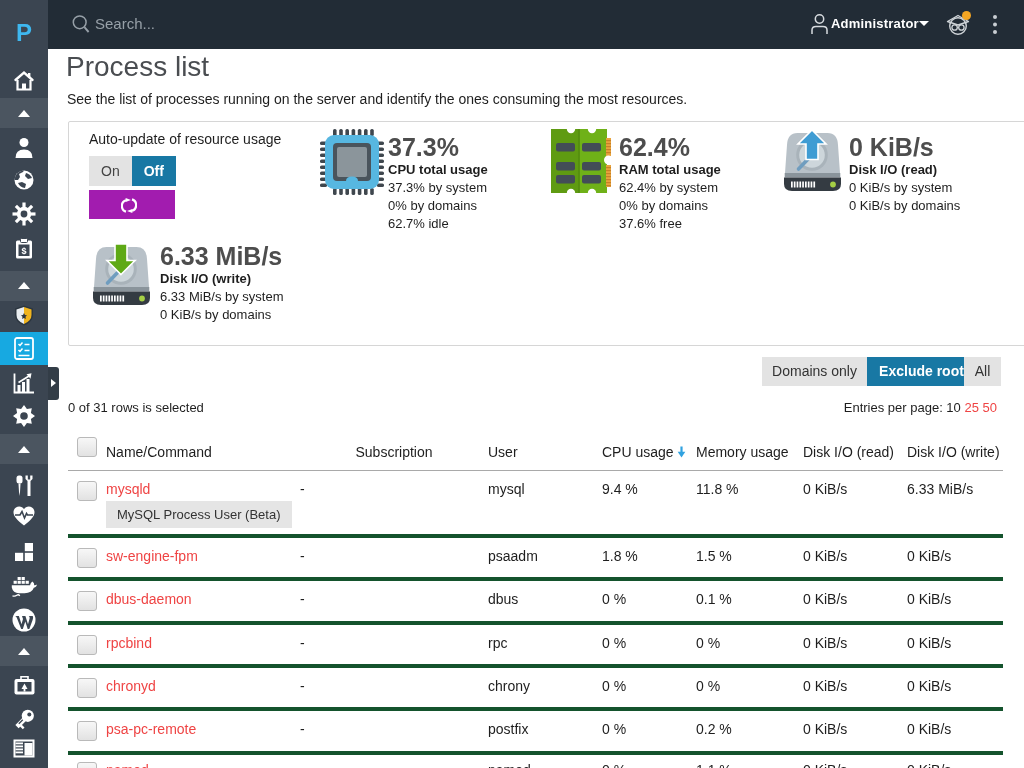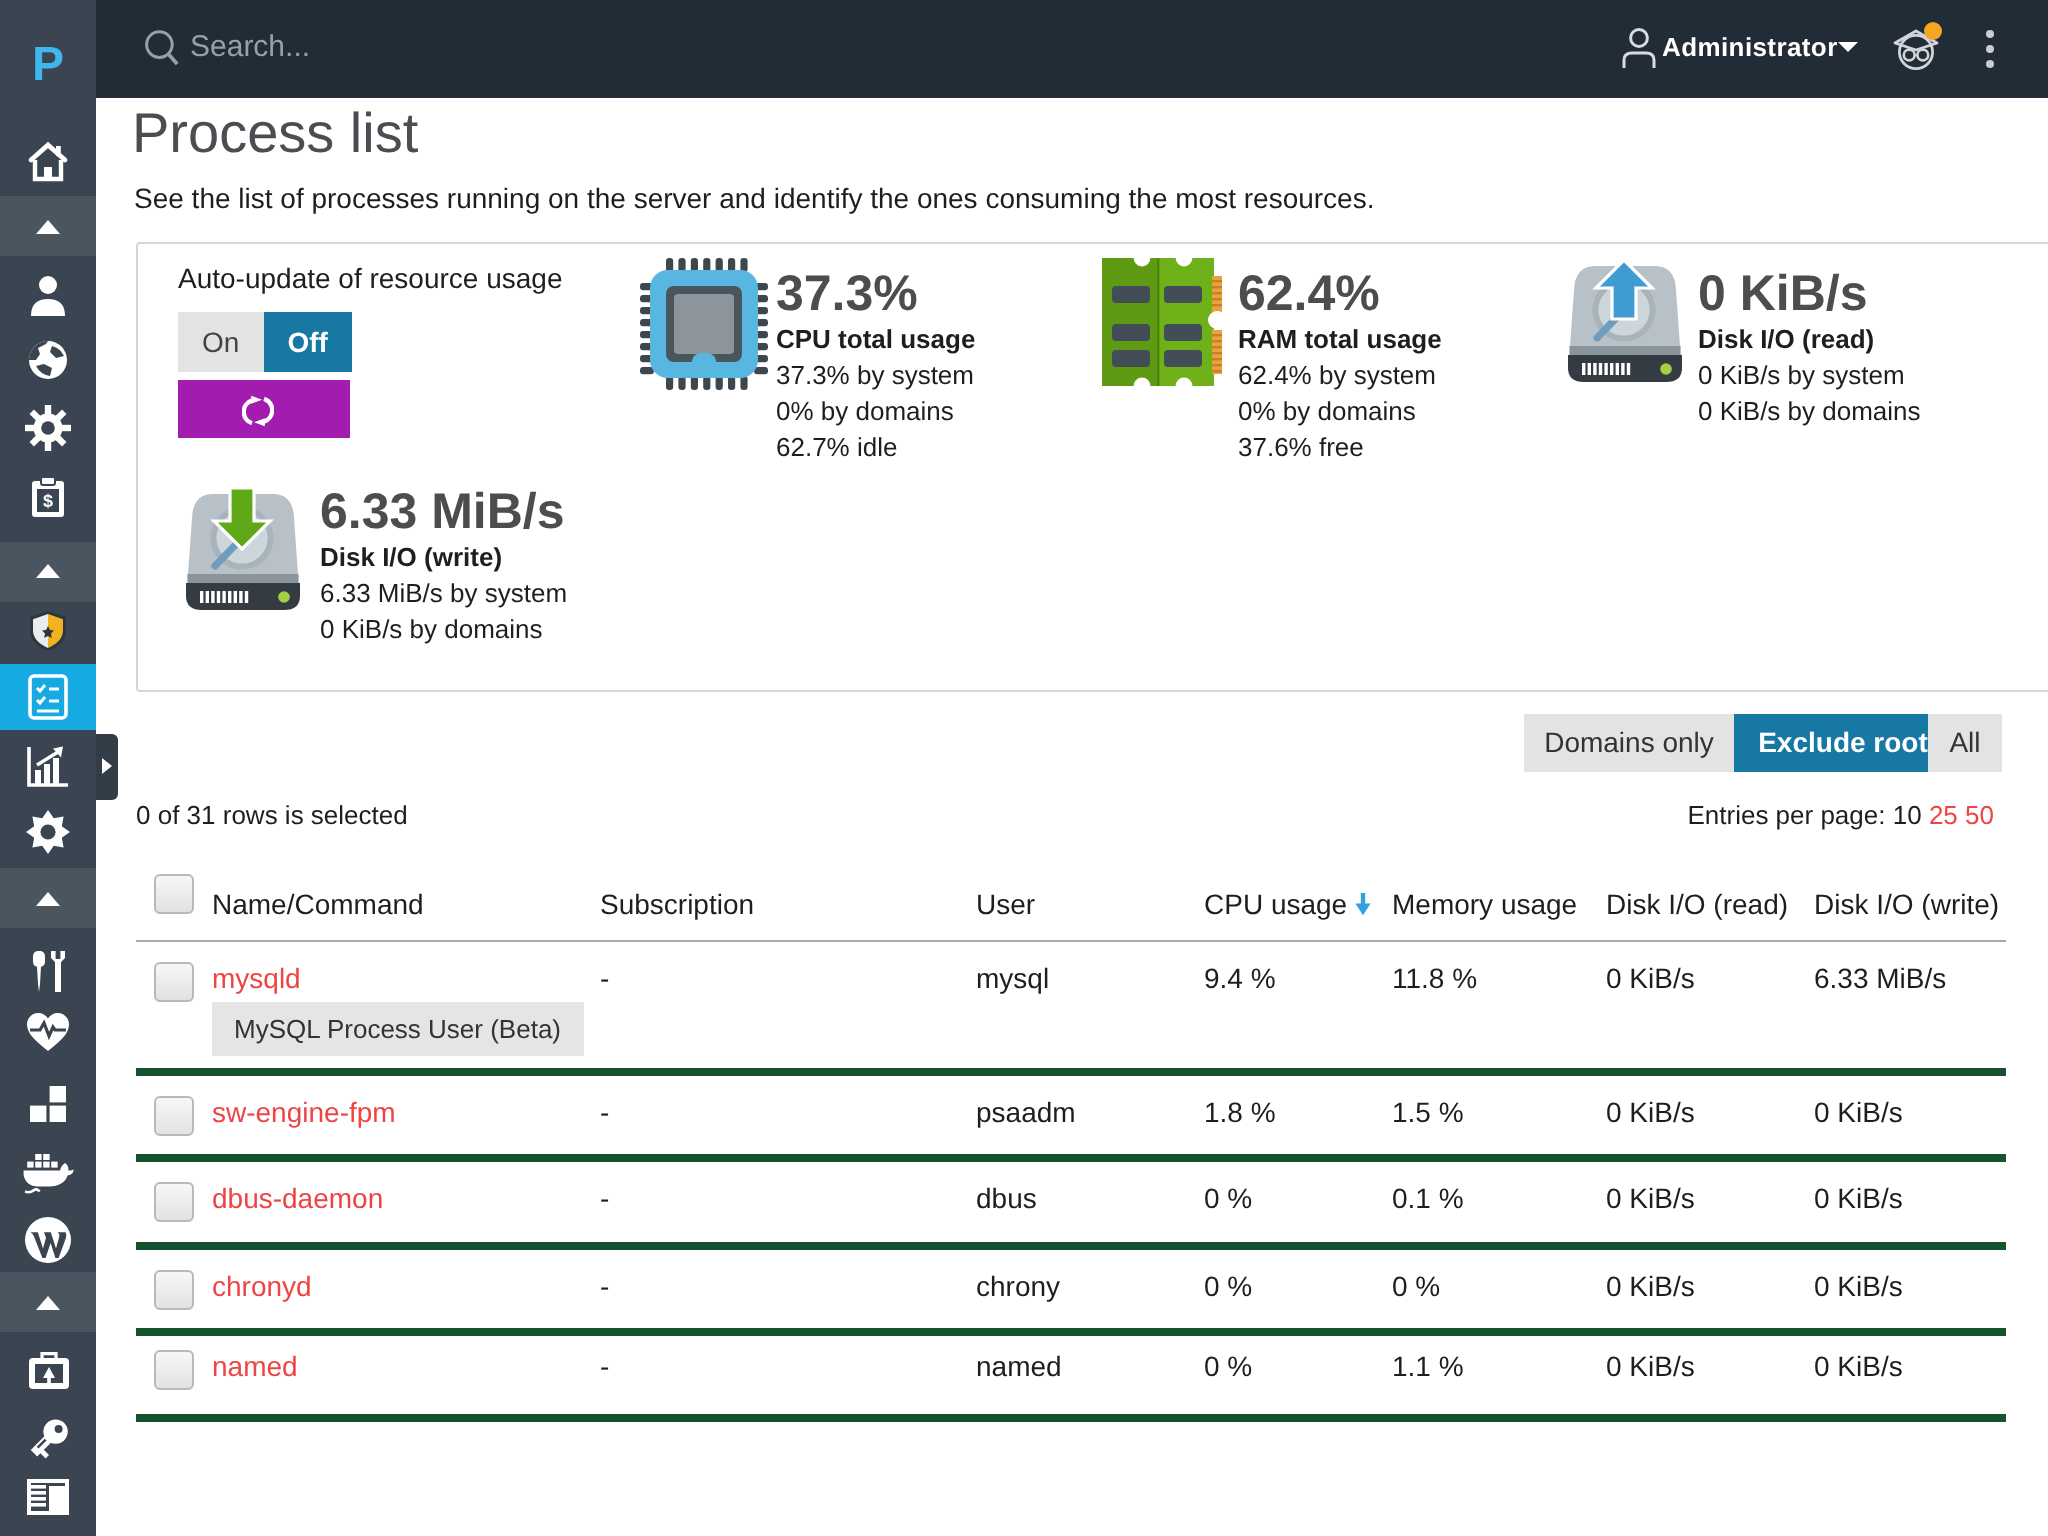--- a/index.html
+++ b/index.html
@@ -43,21 +43,21 @@
 th { font-weight:400; text-align:left; color:#1e1e1e; }
 thead td, thead th { border-bottom:1px solid #a9a9a9; height:48px; vertical-align:bottom; padding-bottom:10px; }
 thead td.cbc { padding-bottom:13px; }
 tbody td { border-bottom:4px solid #14532d; vertical-align:top; padding-top:10px; }
 tbody tr { height:43px; }
 tr.r1 { height:66px; }
 tr.last td { padding-top:7px; }
 .h43 { height:43px; } .h44 { height:44px; }
 .cb { width:20px; height:20px; border:1px solid #b9b9b9; border-radius:3px; background:linear-gradient(#f7f7f7,#e2e2e2); }
 td.cbc { width:38px; padding-left:9px; }
-.colname { width:194px; } .colsub { width:188px; } .coluser { width:114px; } .colcpu { width:94px; } .colmem { width:107px; } .colread { width:104px; }
+.colname { width:194px; } .colsub { width:188px;text-align:center; } .coluser { width:114px; } .colcpu { width:94px; } .colmem { width:107px; } .colread { width:104px; }
 #beta { display:inline-block; background:#e5e5e5; color:#333; font-size:13px; height:27px; line-height:27px; padding:0 11px; margin-top:4px; }
 #tb-search { position:absolute; left:24px; top:15px; }
 #tb-searchtxt { position:absolute; left:47px; top:15px; font-size:15px; color:#97a0a8; }
 #tb-user { position:absolute; left:762px; top:13px; }
 #tb-admin { position:absolute; left:783px; top:16px; font-size:13px; font-weight:bold; color:#fff; letter-spacing:0.2px; }
 #tb-caret { position:absolute; left:871px; top:21px; width:0; height:0; border-left:5px solid transparent; border-right:5px solid transparent; border-top:5px solid #fff; }
 #tb-owl { position:absolute; left:897px; top:11px; }
 #tb-dot { position:absolute; left:914px; top:11px; width:9px; height:9px; border-radius:50%; background:#f5a623; }
 #tb-kebab { position:absolute; left:944px; top:13px; }
 </style>
@@ -475,25 +475,49 @@
           <td>dbus</td>
           <td>0 %</td>
           <td>0.1 %</td>
           <td>0 KiB/s</td>
           <td>0 KiB/s</td>
         </tr>
       <tr class="h43">
           <td class="cbc">
             <div class="cb"></div>
           </td>
+          <td><a>rpcbind</a></td>
+          <td>-</td>
+          <td>rpc</td>
+          <td>0 %</td>
+          <td>0 %</td>
+          <td>0 KiB/s</td>
+          <td>0 KiB/s</td>
+        </tr>
+      <tr class="h43">
+          <td class="cbc">
+            <div class="cb"></div>
+          </td>
           <td><a>chronyd</a></td>
           <td>-</td>
           <td>chrony</td>
           <td>0 %</td>
           <td>0 %</td>
+          <td>0 KiB/s</td>
+          <td>0 KiB/s</td>
+        </tr>
+      <tr class="h44">
+          <td class="cbc">
+            <div class="cb"></div>
+          </td>
+          <td><a>psa-pc-remote</a></td>
+          <td>-</td>
+          <td>postfix</td>
+          <td>0 %</td>
+          <td>0.2 %</td>
           <td>0 KiB/s</td>
           <td>0 KiB/s</td>
         </tr>
       <tr class="h43 last">
           <td class="cbc">
             <div class="cb"></div>
           </td>
           <td><a>named</a></td>
           <td>-</td>
           <td>named</td>

